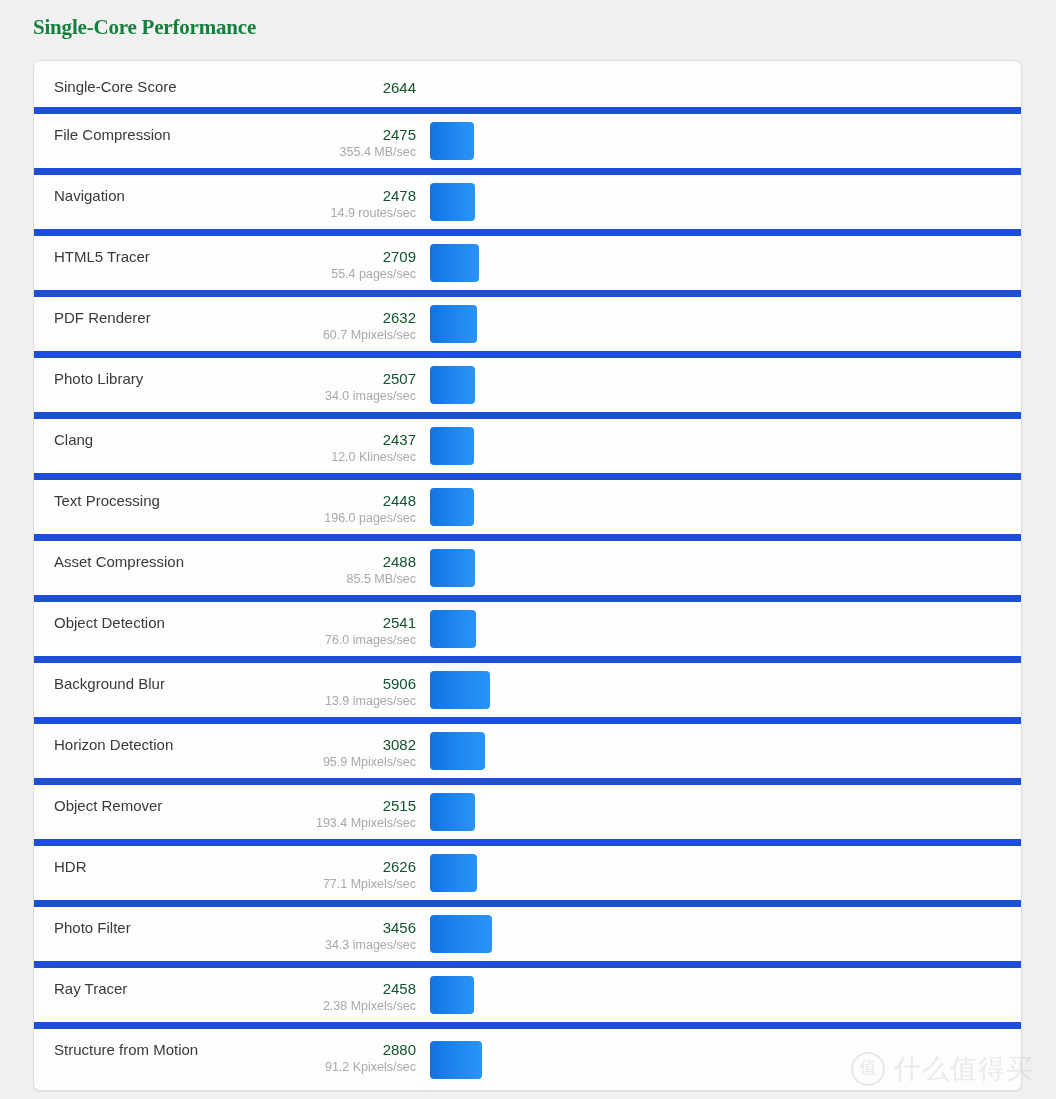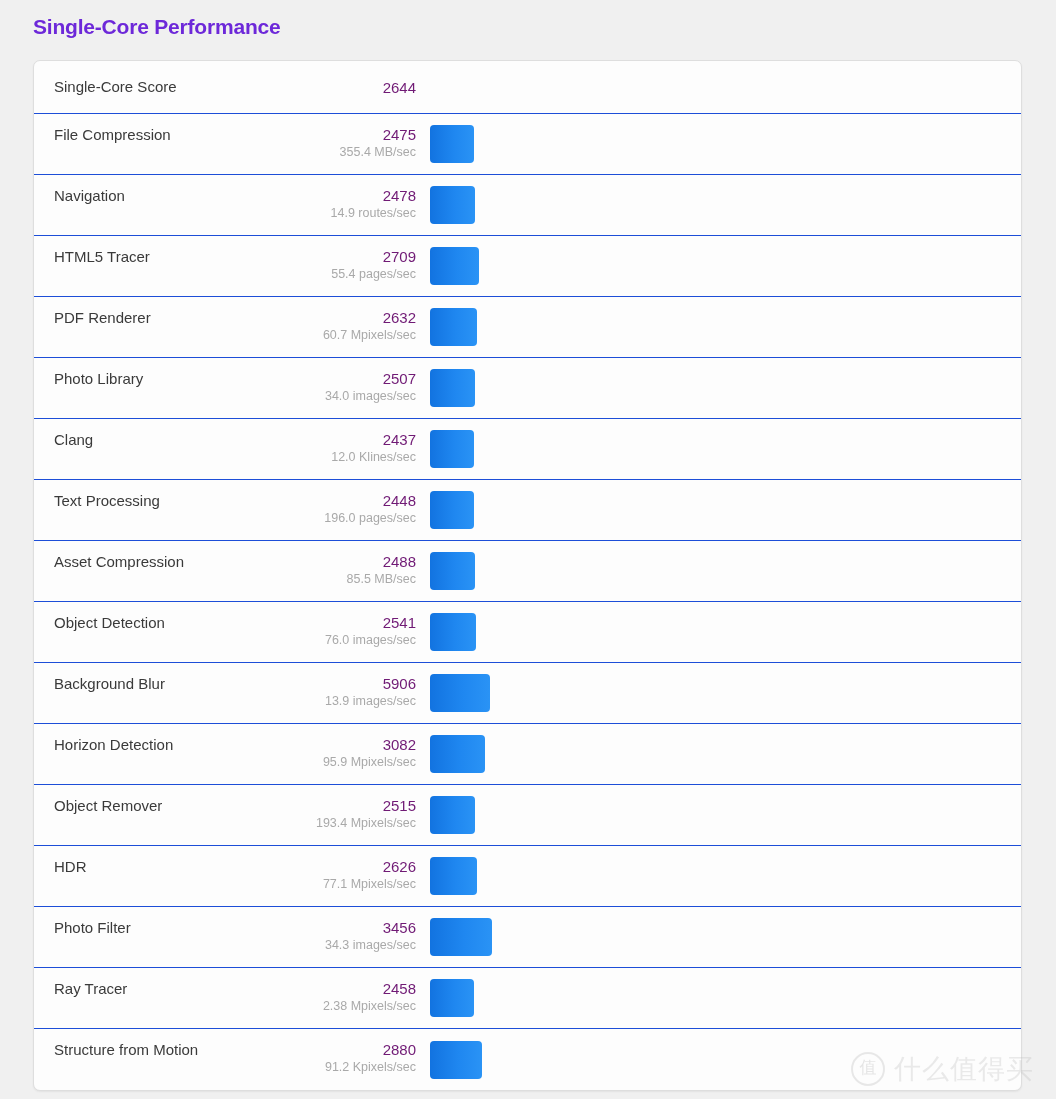--- a/index.html
+++ b/index.html
@@ -15,43 +15,44 @@
     overflow: hidden;
     position: relative;
   }
 
   .page-title {
     position: absolute;
     left: 33px;
     top: 15px;
     font-size: 21px;
     font-weight: bold;
-    color: #6d28d9;
+    color: #15803d;
     letter-spacing: -0.2px;
+    font-family: Liberation Serif, serif;
   }
 
   .card {
     position: absolute;
     left: 33px;
     top: 60px;
     width: 989px;
     background: #fdfdfd;
     border: 1px solid #dedede;
     border-radius: 7px;
     box-shadow: 0 1px 2px rgba(0,0,0,0.06);
     box-sizing: border-box;
     overflow: hidden;
   }
 
   .row {
     position: relative;
     display: flex;
     align-items: center;
     box-sizing: border-box;
-    border-bottom: 1px solid #1d4ed8;
+    border-bottom: 7px solid #1d4ed8;
   }
   .row:last-child {
     border-bottom: none;
   }
 
   .row-summary {
     height: 53px;
   }
   .row-bench {
     height: 61px;
@@ -79,21 +80,21 @@
   }
   .row-summary .num-col {
     top: 17px;
   }
   .row-bench .num-col {
     top: 11px;
   }
 
   .score {
     font-size: 15px;
-    color: #701a75;
+    color: #14532d;
     line-height: 19px;
     display: block;
   }
   .unit {
     font-size: 12.5px;
     color: #a9a9a9;
     line-height: 17px;
     display: block;
     margin-top: 0;
   }

